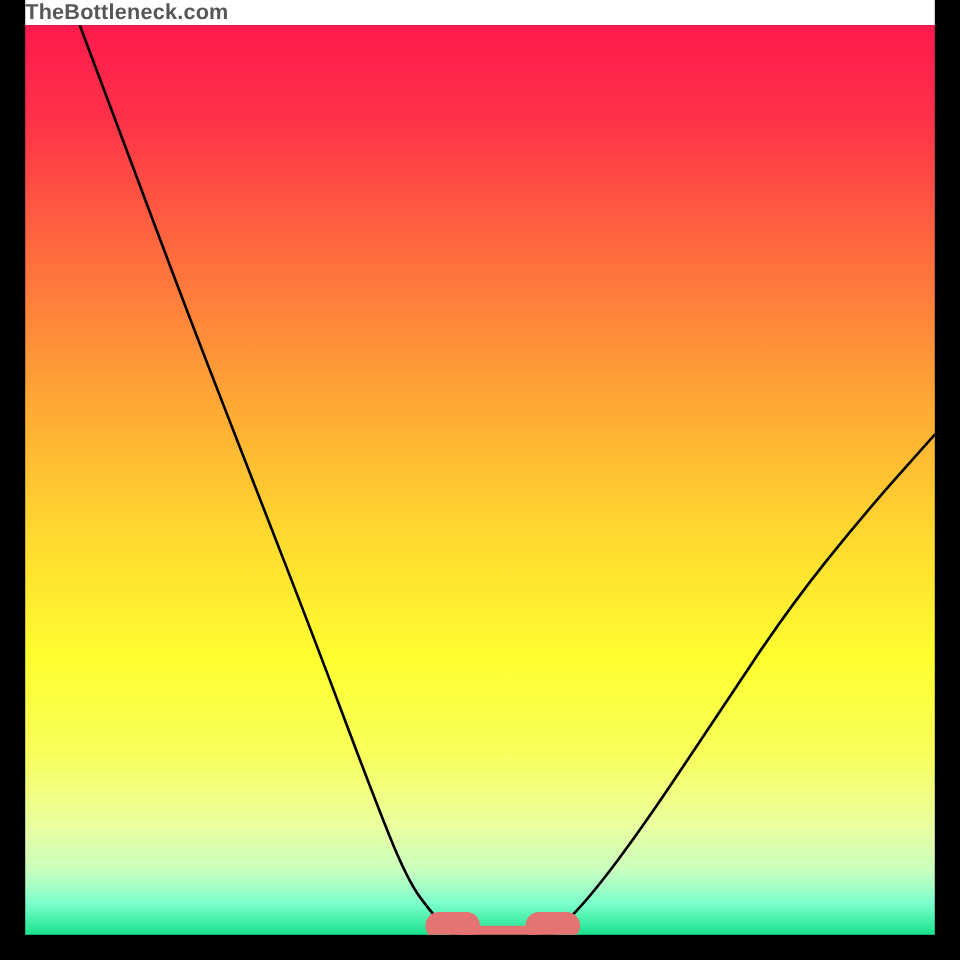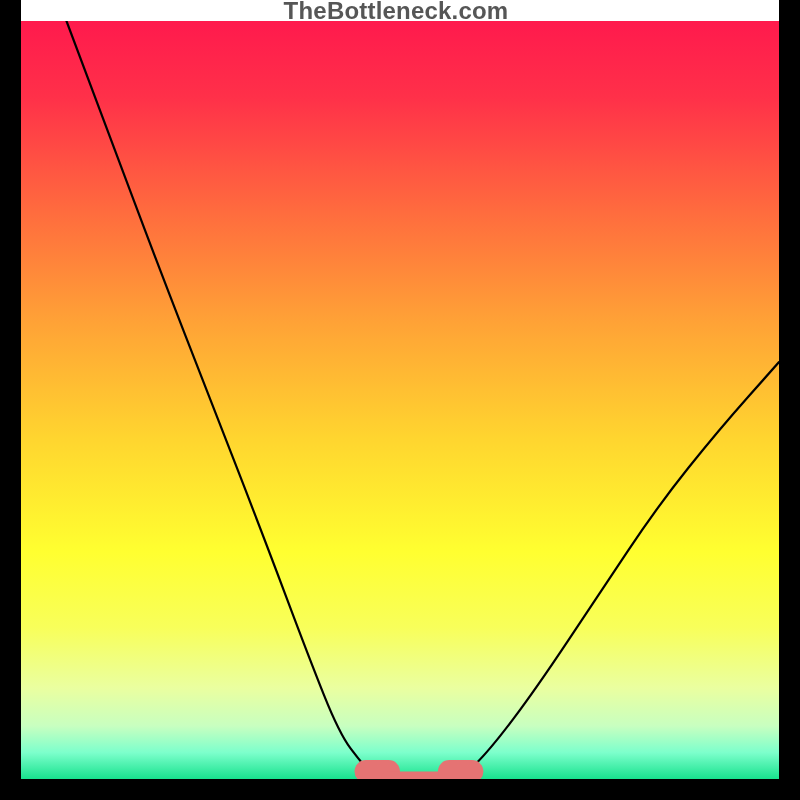--- a/index.html
+++ b/index.html
@@ -25,24 +25,24 @@
     
   }
   .watermark-bar {
     position: absolute;
     left: 21px;
     top: 0;
     width: 758px;
     height: 21px;
     background: #fff;
     display: flex;
-    justify-content: center;
+    justify-content: flex-start;
     align-items: center;
     font-family: Arial, Helvetica, sans-serif;
-    font-size: 24px;
+    font-size: 18px;
     font-weight: 600;
     color: #565656;
     padding-right: 8px;
     box-sizing: border-box;
     letter-spacing: 0.2px;
   }
   svg.overlay {
     position: absolute;
     left: 21px;
     top: 21px;

